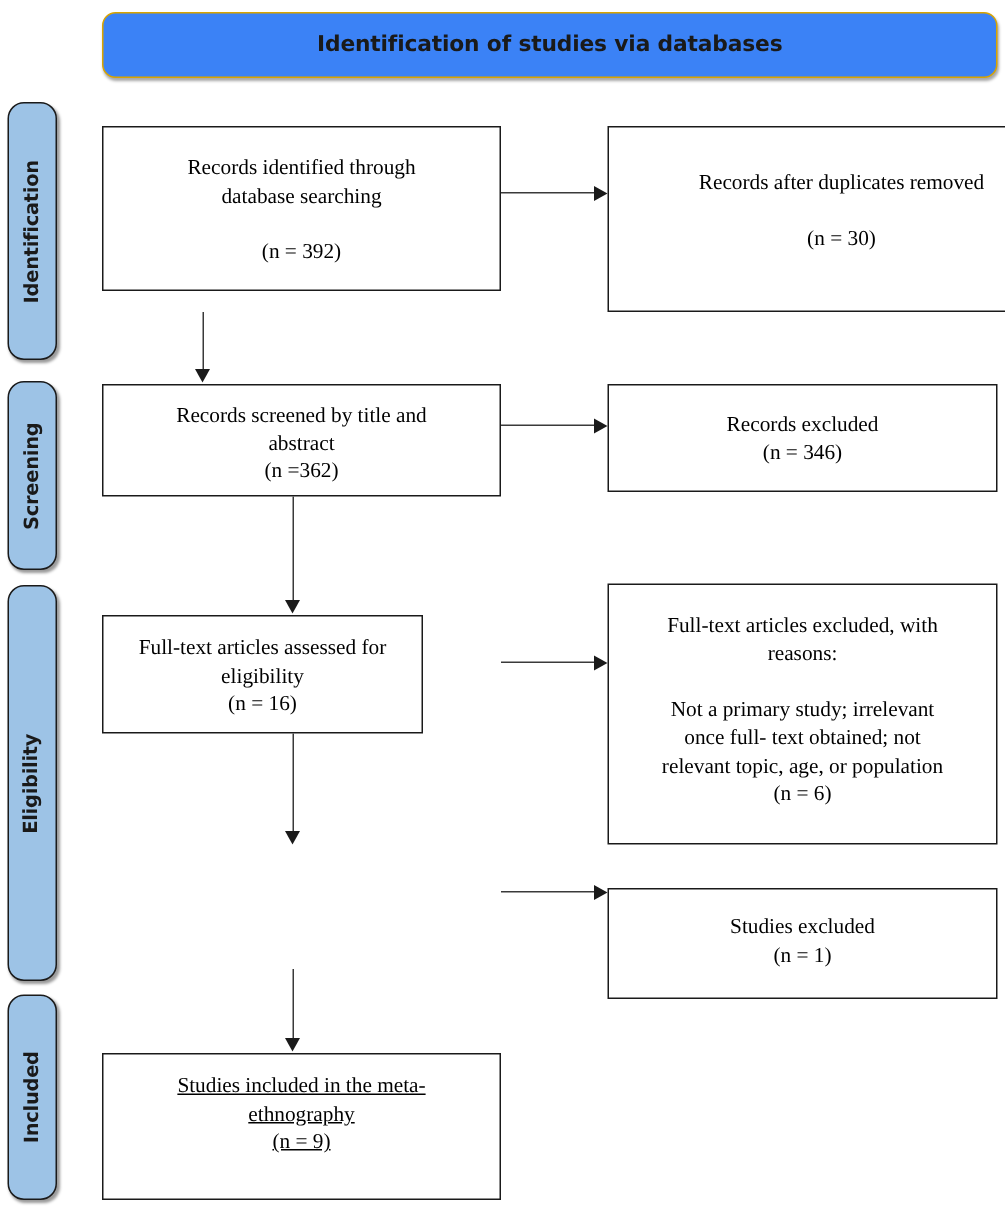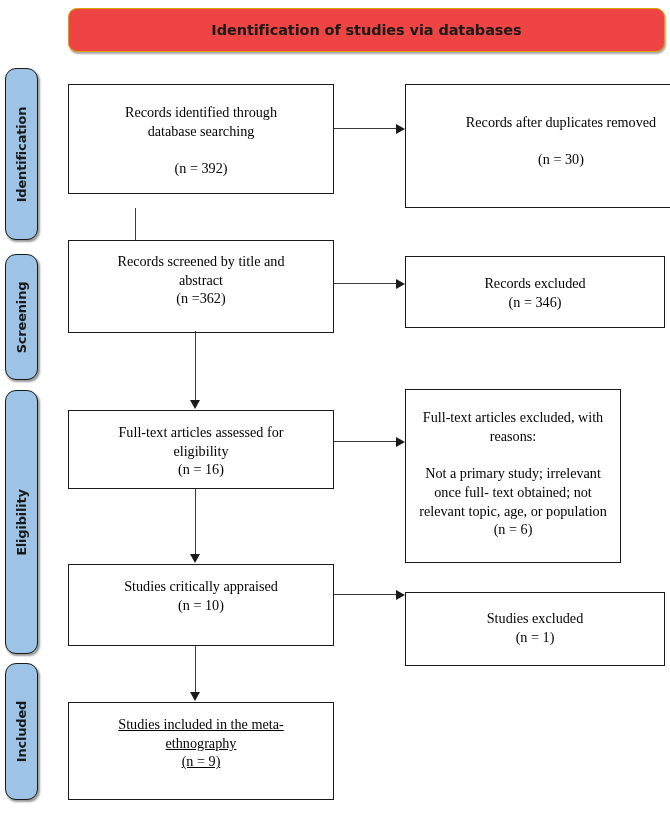--- a/index.html
+++ b/index.html
@@ -19,21 +19,21 @@
     overflow: hidden;
   }
 
   
   .banner {
     position: absolute;
     left: 68px;
     top: 8px;
     width: 597px;
     height: 44px;
-    background: #ef4444;
+    background: #3b82f6;
     border: 1px solid #d9a400;
     border-radius: 9px;
     box-sizing: border-box;
     display: flex;
     align-items: center;
     justify-content: center;
     box-shadow: 1px 2px 2px rgba(0,0,0,0.35);
   }
   .banner-label {
     font-family: "DejaVu Sans", sans-serif;
@@ -152,73 +152,67 @@
 (n = 30)</span>
     </div>
   </div>
 
   <div class="conn conn-h" style="left:334px; top:128px; width:62px;"></div>
   <div class="arrow-right" style="left:396px; top:123.5px;"></div>
 
   <div class="conn conn-v" style="left:135px; top:208px; height:39px;"></div>
   <div class="arrow-down" style="left:130px; top:246px;"></div>
 
-  <div class="box" style="left:68px; top:240px; width:266px; height:93px;">
+  <div class="box" style="left:68px; top:256px; width:266px; height:75px;">
     <div class="box-inner" style="top:11px;">
       <span class="box-text">Records screened by title and
 abstract
 (n =362)</span>
     </div>
   </div>
 
   <div class="box" style="left:405px; top:256px; width:260px; height:72px;">
     <div class="box-inner" style="top:17px;">
       <span class="box-text">Records excluded
 (n = 346)</span>
     </div>
   </div>
 
   <div class="conn conn-h" style="left:334px; top:283px; width:62px;"></div>
   <div class="arrow-right" style="left:396px; top:278.5px;"></div>
 
   <div class="conn conn-v" style="left:195px; top:331px; height:70px;"></div>
   <div class="arrow-down" style="left:190px; top:400px;"></div>
 
-  <div class="box" style="left:68px; top:410px; width:266px; height:79px;">
+  <div class="box" style="left:68px; top:410px; width:214px; height:79px;">
     <div class="box-inner" style="top:12px;">
       <span class="box-text">Full-text articles assessed for
 eligibility
 (n = 16)</span>
     </div>
   </div>
 
-  <div class="box" style="left:405px; top:389px; width:216px; height:174px;">
+  <div class="box" style="left:405px; top:389px; width:260px; height:174px;">
     <div class="box-inner" style="top:18px;">
       <span class="box-text">Full-text articles excluded, with
 reasons:
 
 Not a primary study; irrelevant
 once full- text obtained; not
 relevant topic, age, or population
 (n = 6)</span>
     </div>
   </div>
 
   <div class="conn conn-h" style="left:334px; top:441px; width:62px;"></div>
   <div class="arrow-right" style="left:396px; top:436.5px;"></div>
 
   <div class="conn conn-v" style="left:195px; top:489px; height:66px;"></div>
   <div class="arrow-down" style="left:190px; top:554px;"></div>
 
-  <div class="box" style="left:68px; top:564px; width:266px; height:82px;">
-    <div class="box-inner" style="top:12px;">
-      <span class="box-text">Studies critically appraised
-(n = 10)</span>
-    </div>
-  </div>
 
   <div class="box" style="left:405px; top:592px; width:260px; height:74px;">
     <div class="box-inner" style="top:16px;">
       <span class="box-text">Studies excluded
 (n = 1)</span>
     </div>
   </div>
 
   <div class="conn conn-h" style="left:334px; top:594px; width:62px;"></div>
   <div class="arrow-right" style="left:396px; top:589.5px;"></div>

